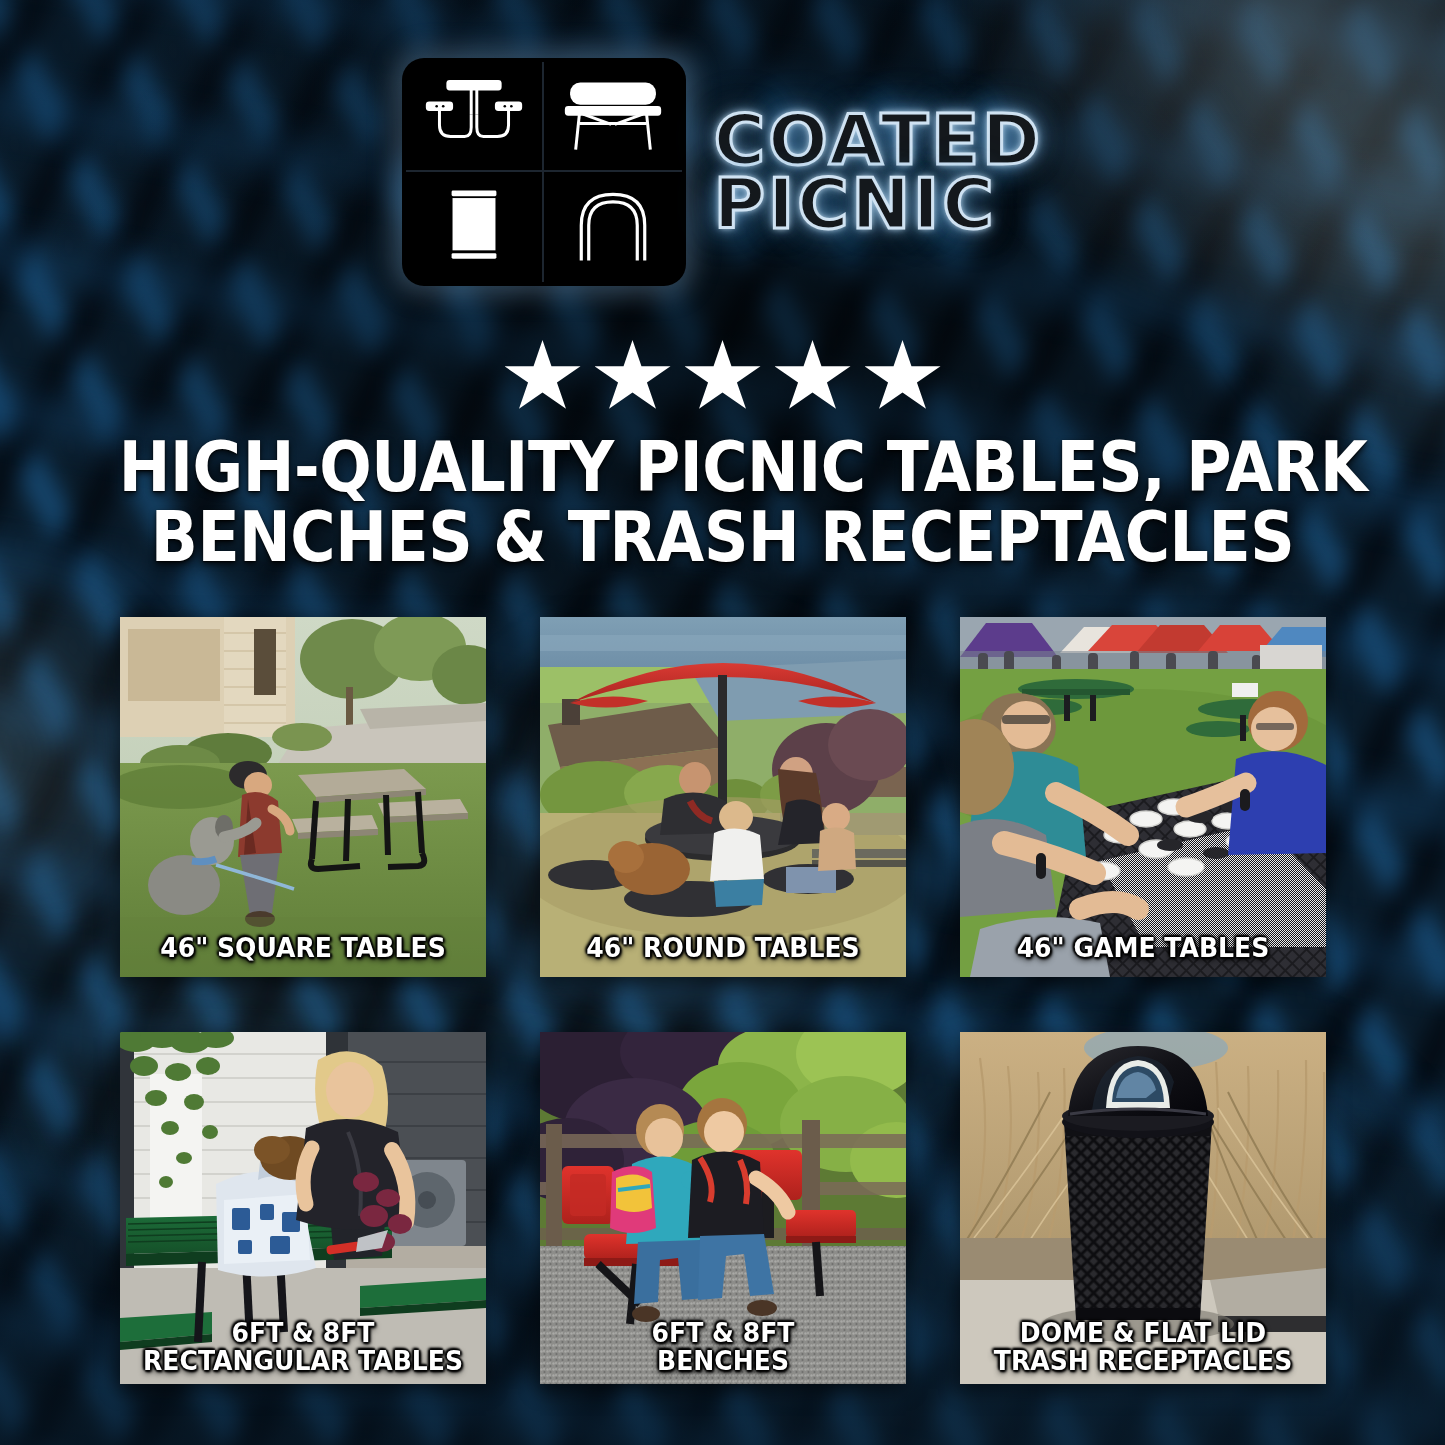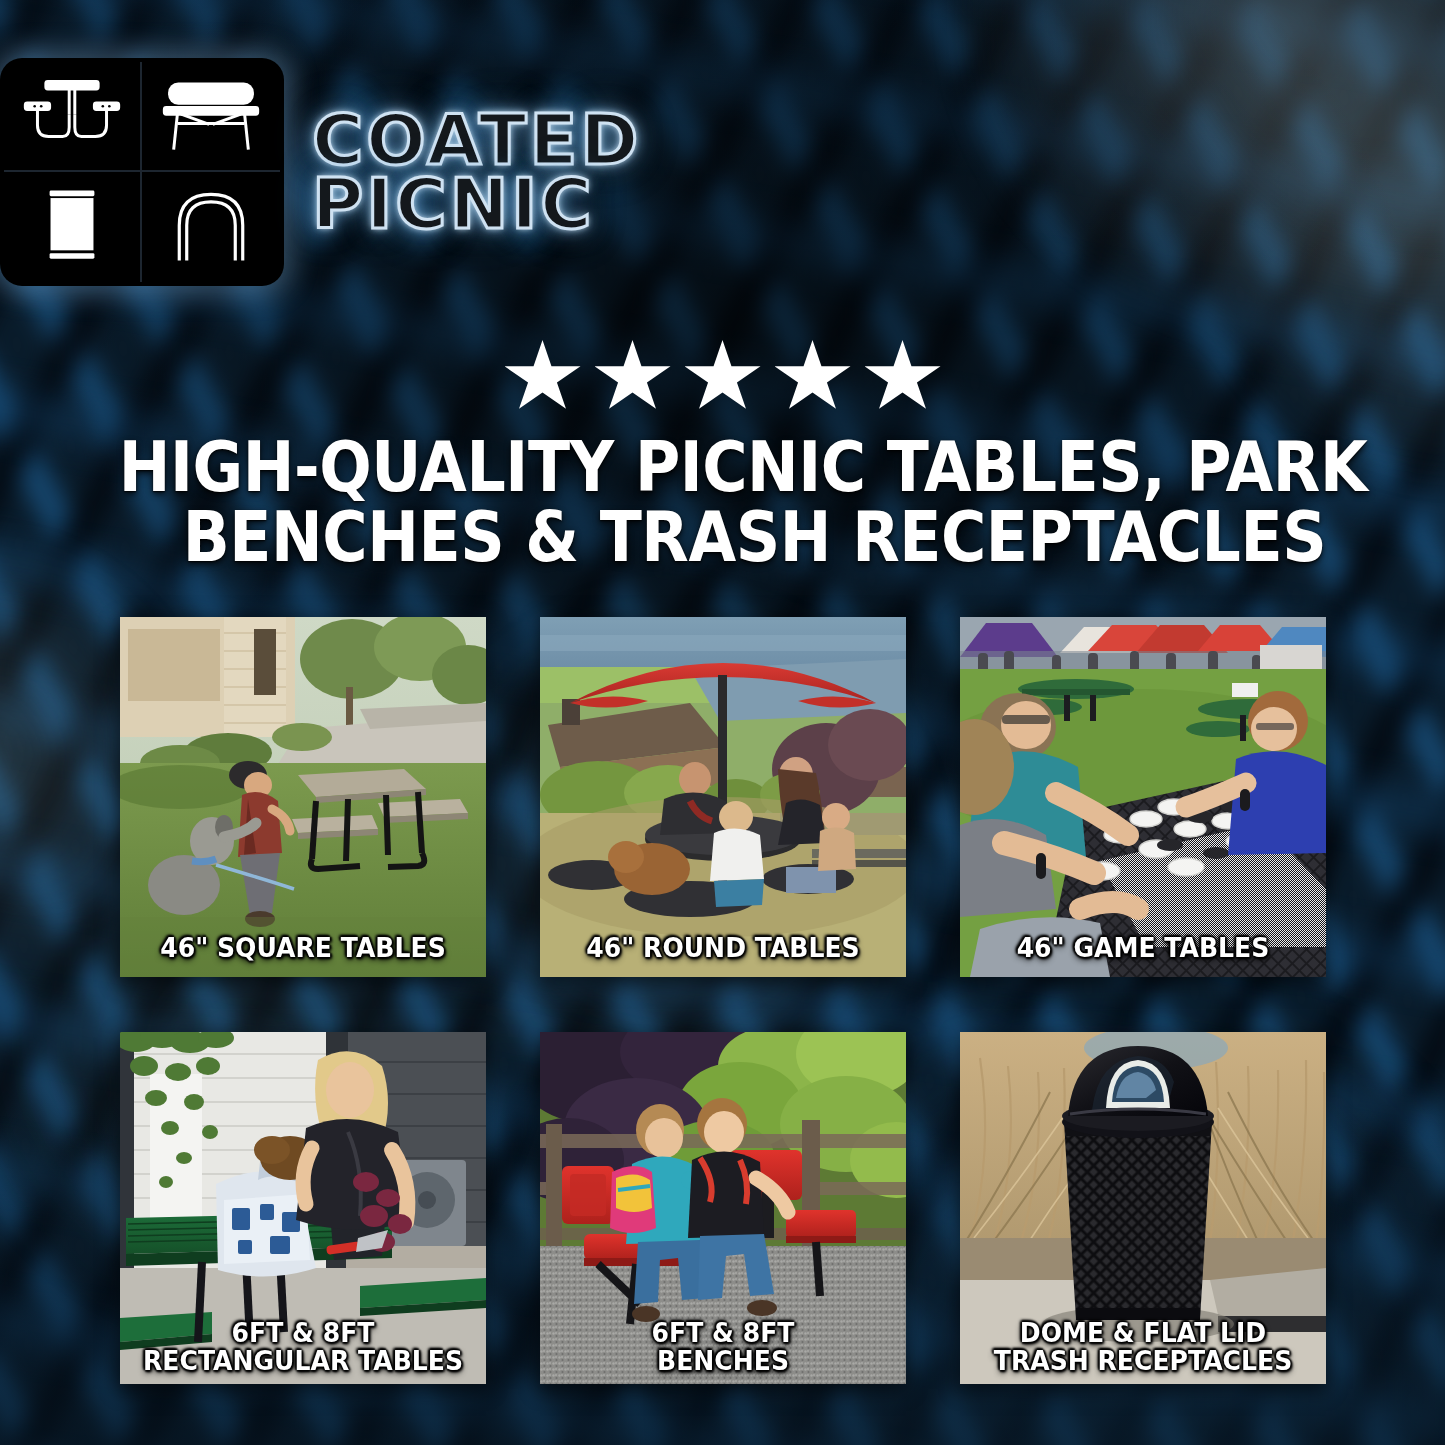--- a/index.html
+++ b/index.html
@@ -84,20 +84,21 @@
                               rgba(4,14,24,0.0) 72%, rgba(5,17,28,0.66) 100%);
   }
 
   
   .header {
     position: absolute;
     top: 58px;
     left: 0;
     width: 100%;
     display: flex;
+    justify-content: center;
   }
   .logo-row {
     display: flex;
     align-items: center;
     gap: 28px;
   }
   .logo-mark {
     width: 284px;
     height: 228px;
     background: #000;
@@ -158,21 +159,21 @@
                        0% 35.5%, 38.2% 35.5%);
     filter: drop-shadow(0 2px 5px rgba(0,0,0,0.55));
   }
 
   
   .headline {
     position: absolute;
     top: 432px;
     left: 0;
     width: 100%;
-    text-align: right;
+    text-align: center;
     padding: 0 48px;
   }
   .headline-line {
     font-family: "DejaVu Sans", sans-serif;
     font-weight: 700;
     font-size: 69px;
     line-height: 1.02;
     letter-spacing: -0.5px;
     color: #ffffff;
     transform: scaleX(0.895);

